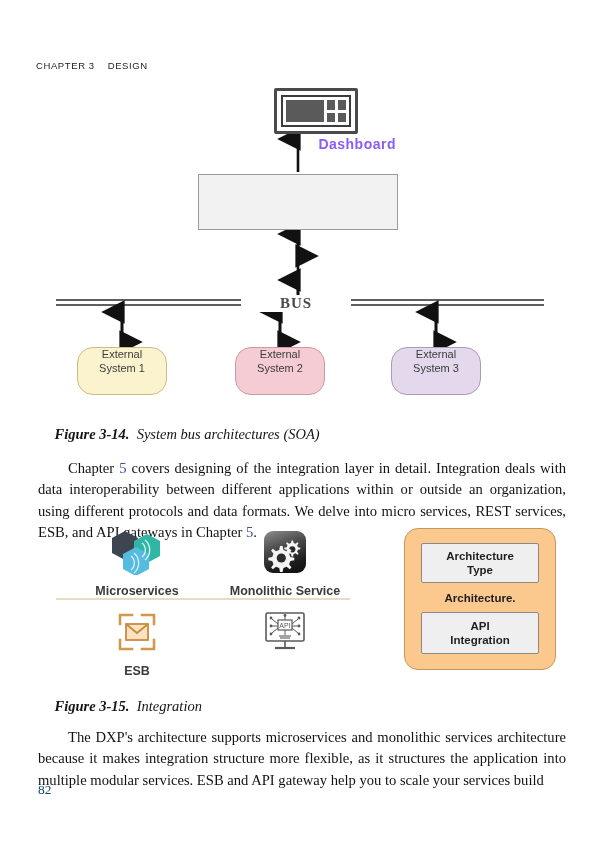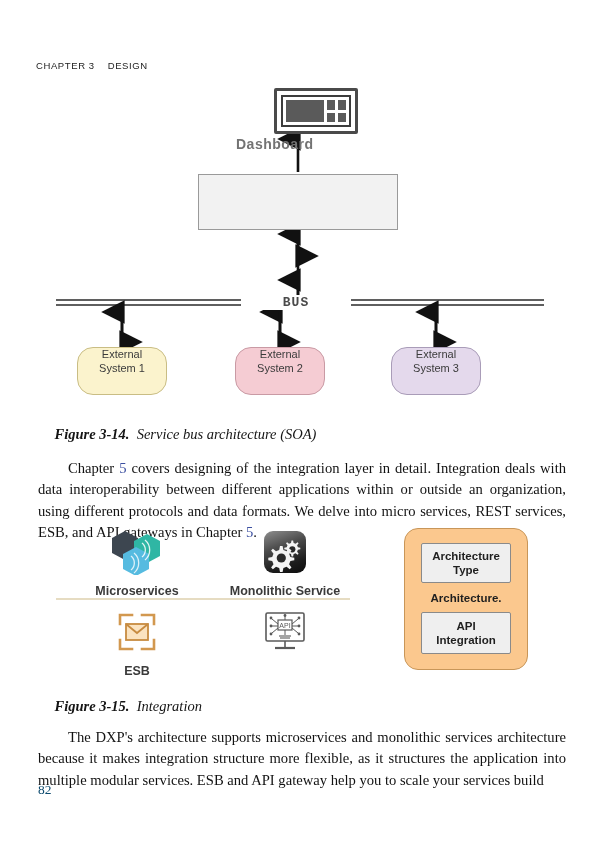--- a/index.html
+++ b/index.html
@@ -80,25 +80,25 @@
     grid-template-rows: 1fr 1fr;
     gap: 3px;
   }
   .dash-cell { background: #5a5a5a; }
 
   .dash-label {
     position: absolute;
     left: 200px;
     top: 52px;
     width: 160px;
-    text-align: left;
+    text-align: right;
     font-family: "Liberation Sans", sans-serif;
     font-size: 14px;
     font-weight: bold;
-    color: #737373;
+    color: #8b5cf6;
     letter-spacing: 0.5px;
   }
 
   .blank-box {
     position: absolute;
     left: 162px;
     top: 90px;
     width: 200px;
     height: 56px;
     background: #f2f2f2;
@@ -114,22 +114,22 @@
     height: 320px;
     overflow: visible;
   }
 
   .bus-label {
     position: absolute;
     left: 205px;
     top: 211px;
     width: 110px;
     text-align: center;
-    font-family: Liberation Mono, monospace;
-    font-size: 13px;
+    font-family: Liberation Serif, serif;
+    font-size: 15px;
     font-weight: bold;
     color: #4a4a4a;
     background: #ffffff;
     letter-spacing: 1px;
   }
 
   .ext-box {
     position: absolute;
     top: 263px;
     width: 90px;
@@ -237,21 +237,21 @@
     border-radius: 9px;
     background: linear-gradient(160deg, #8e8e8e 0%, #4b4b4b 38%, #1c1c1c 75%, #0c0c0c 100%);
     position: relative;
   }
 
   
   .int-panel {
     position: absolute;
     left: 366px;
     top: 6px;
-    width: 124px;
+    width: 152px;
     height: 142px;
     background: #fbc88e;
     border: 1.4px solid #c89659;
     border-radius: 14px;
     box-sizing: border-box;
     padding: 12px 16px;
   }
   .int-box {
     background: #efefef;
     border: 1.4px solid #8a8a8a;
@@ -348,21 +348,21 @@
       <span style="white-space:pre-line">External
 System 2</span>
     </div>
     <div class="ext-box ext3">
       <span style="white-space:pre-line">External
 System 3</span>
     </div>
   </div>
 
   <div class="caption" id="caption-314">
-    <span class="cap-num">Figure 3-14.</span><span class="cap-txt">  Service bus architecture (SOA)</span>
+    <span class="cap-num">Figure 3-14.</span><span class="cap-txt">  System bus architectures (SOA)</span>
   </div>
 
   <p class="para" id="para-1">
     <span class="indent"></span><span>Chapter </span><span class="xref">5</span><span> covers designing of the integration layer in detail. Integration deals with data interoperability between different applications within or outside an organization, using different protocols and data formats. We delve into micro services, REST services, ESB, and API gateways in Chapter </span><span class="xref">5</span><span>.</span>
   </p>
 
   <div class="fig315">
 
     <div class="svc-grid">
 

